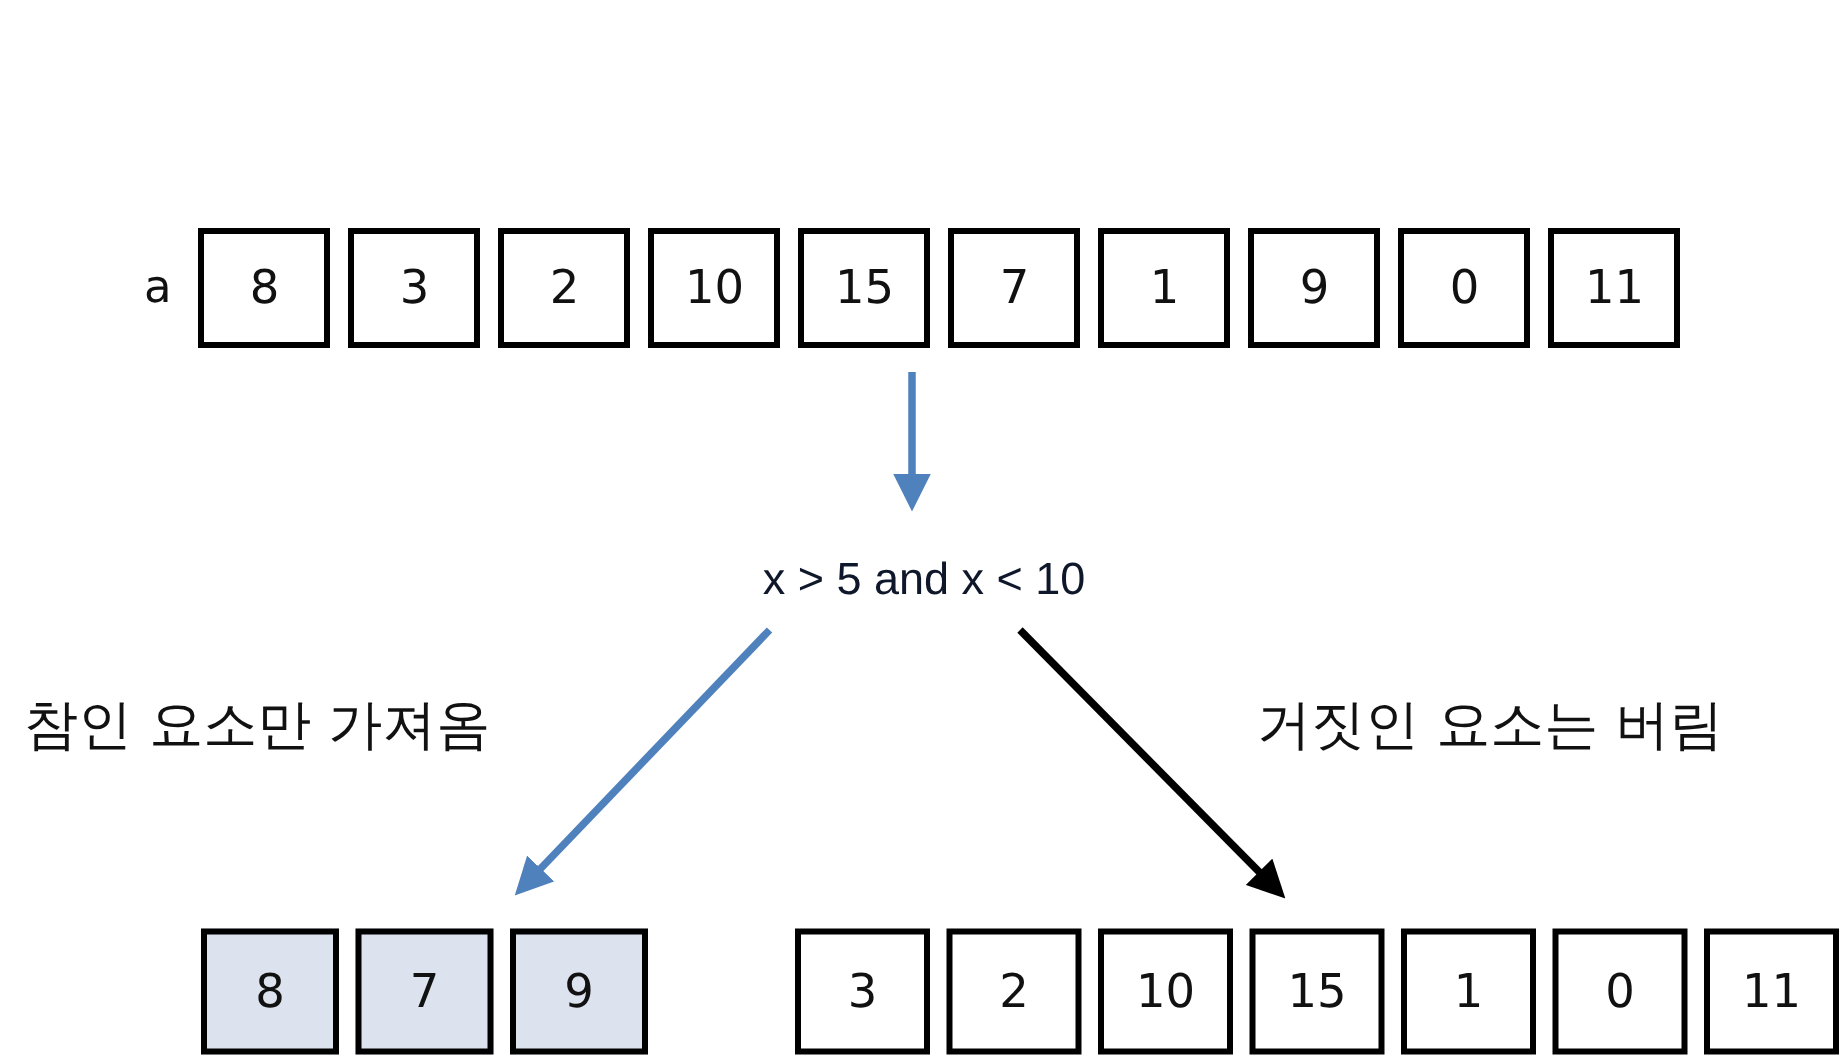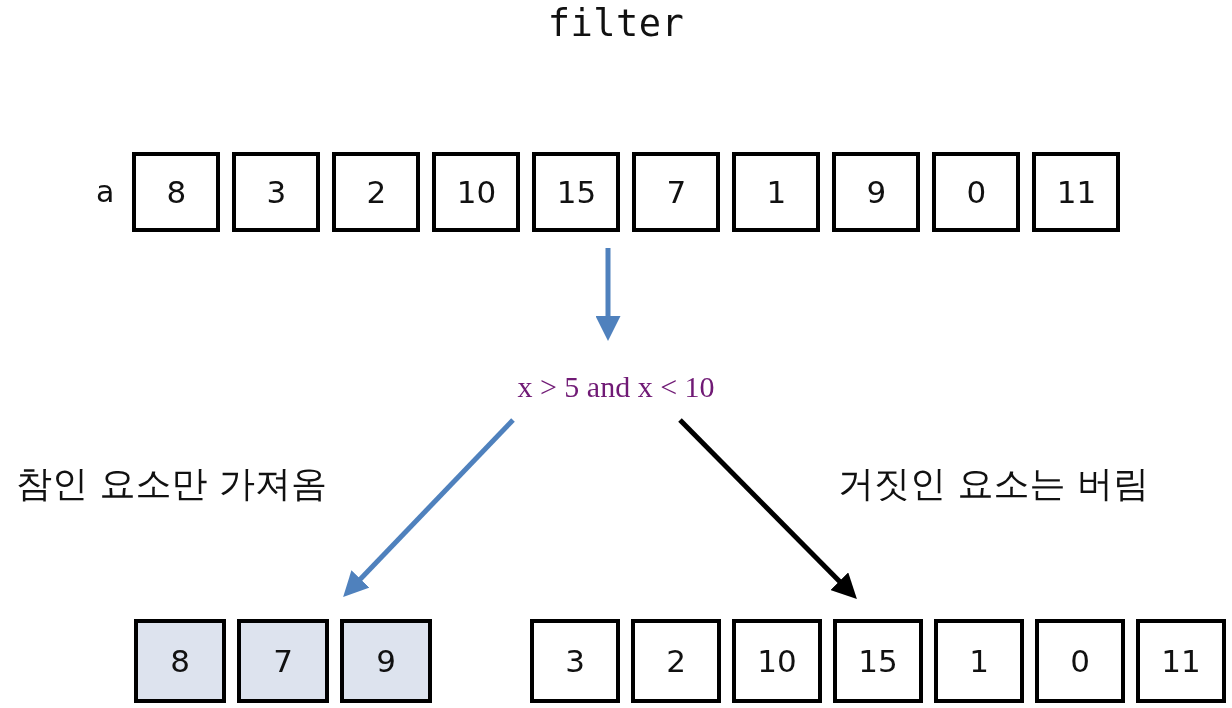--- a/index.html
+++ b/index.html
@@ -102,24 +102,24 @@
   }
   #discarded-array .cell:last-child { margin-right: 0; }
 
   
   #condition-expression {
     position: absolute;
     left: 0;
     top: 368px;
     width: 1232px;
     text-align: center;
-    font-family: Liberation Serif, serif;
+    font-family: Liberation Sans, sans-serif;
     font-size: 30px;
     line-height: 38px;
-    color: #701a75;
+    color: #0f172a;
     white-space: pre;
   }
   
   .branch-caption {
     position: absolute;
     font-family: "DejaVu Sans", sans-serif;
     font-size: 36px;
     line-height: 44px;
     color: #111111;
     white-space: pre;
@@ -140,21 +140,20 @@
     width: 1232px;
     height: 708px;
     pointer-events: none;
   }
 </style>
 </head>
 <body>
 
 <div class="canvas">
 
-  <div id="diagram-title">filter</div>
 
   <div class="array-row" id="source-array">
     <span class="array-label">a</span>
     <div class="cells">
       <div class="cell">8</div>
       <div class="cell">3</div>
       <div class="cell">2</div>
       <div class="cell">10</div>
       <div class="cell">15</div>
       <div class="cell">7</div>

